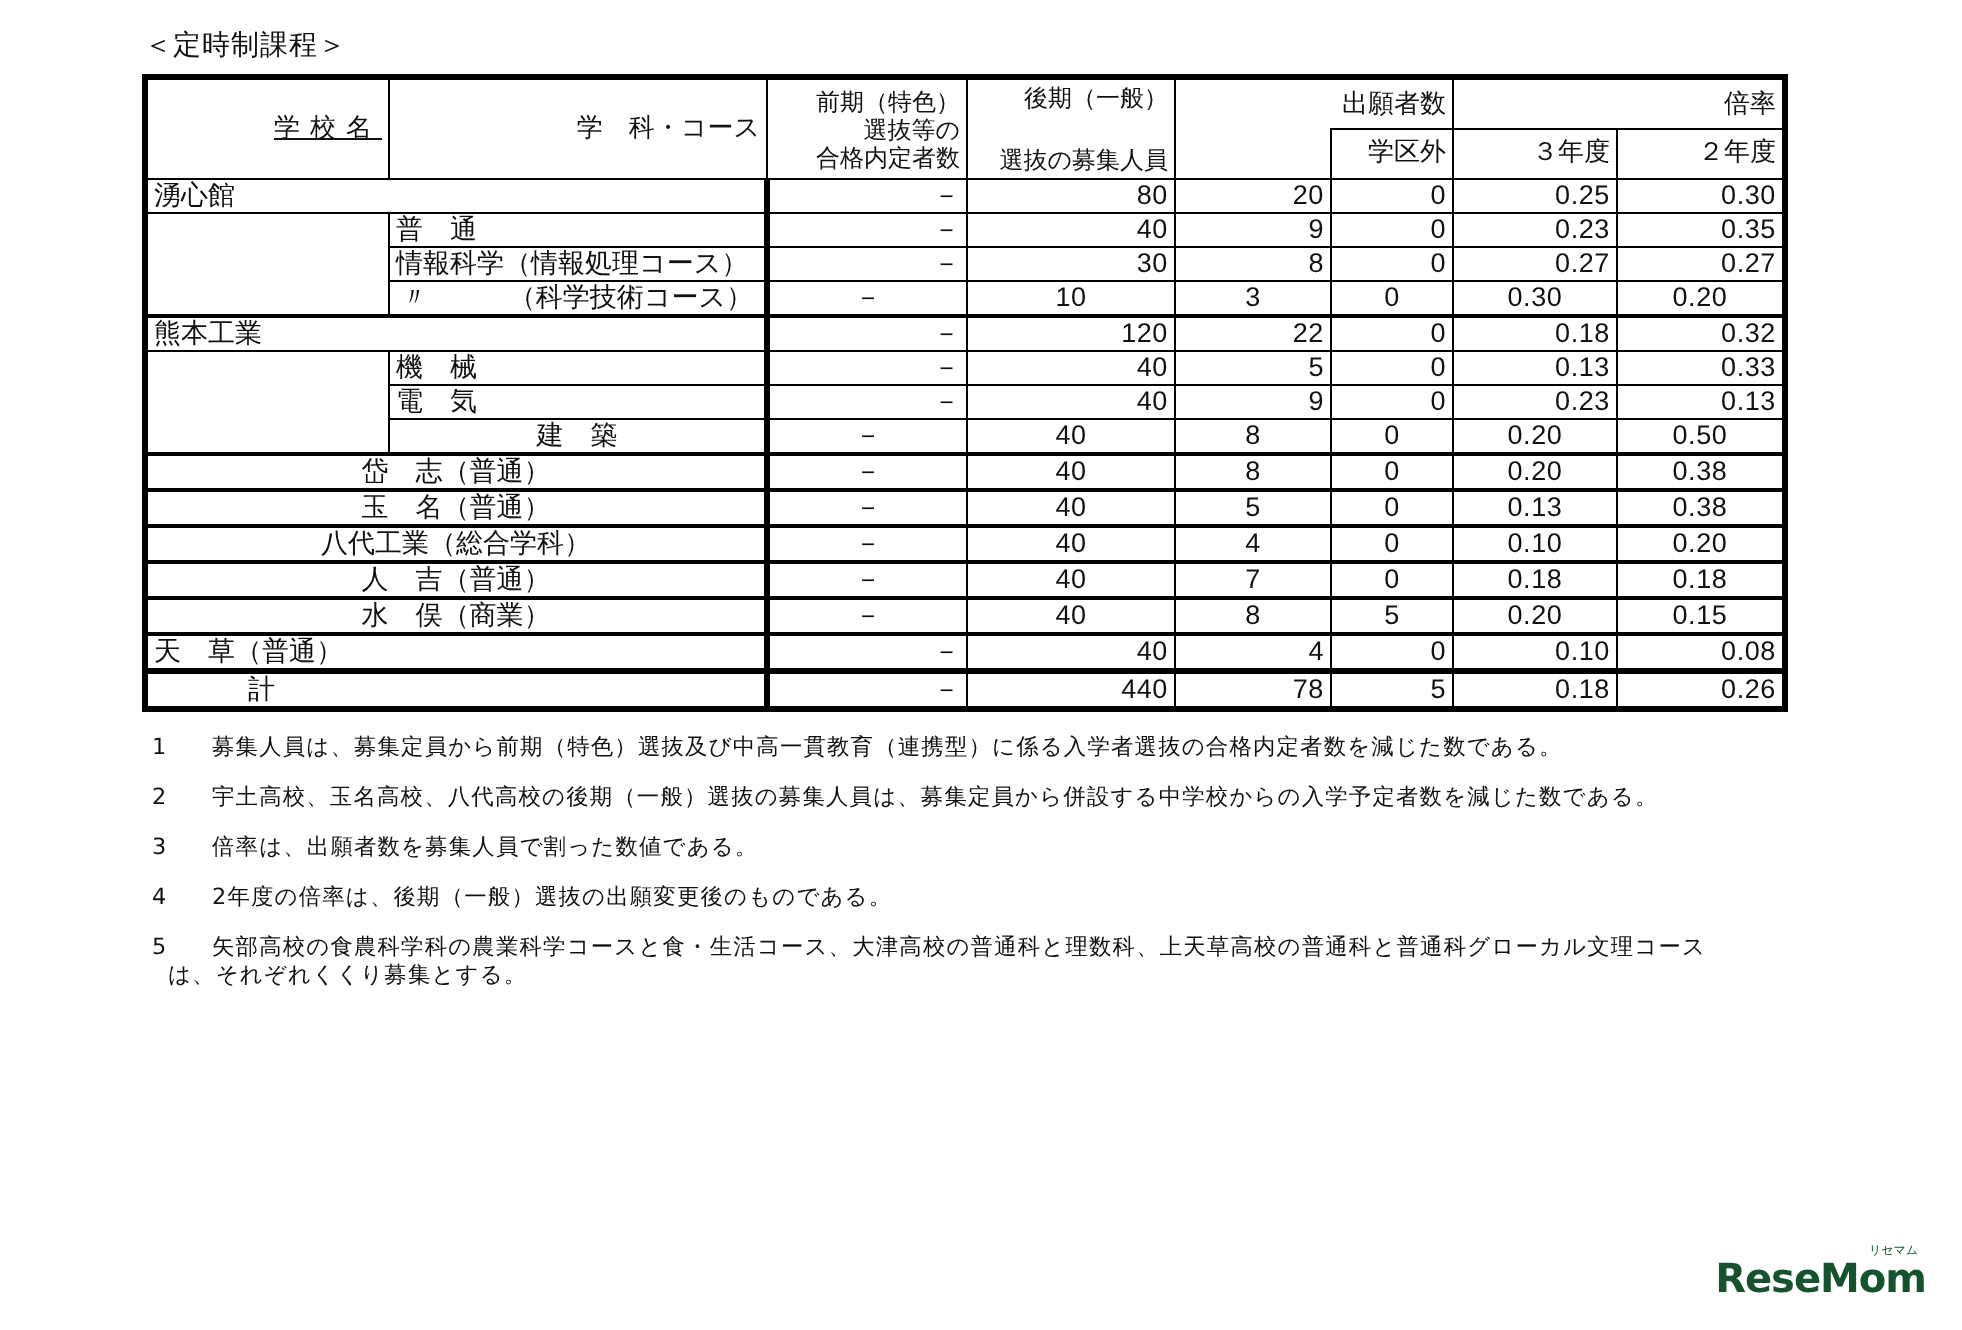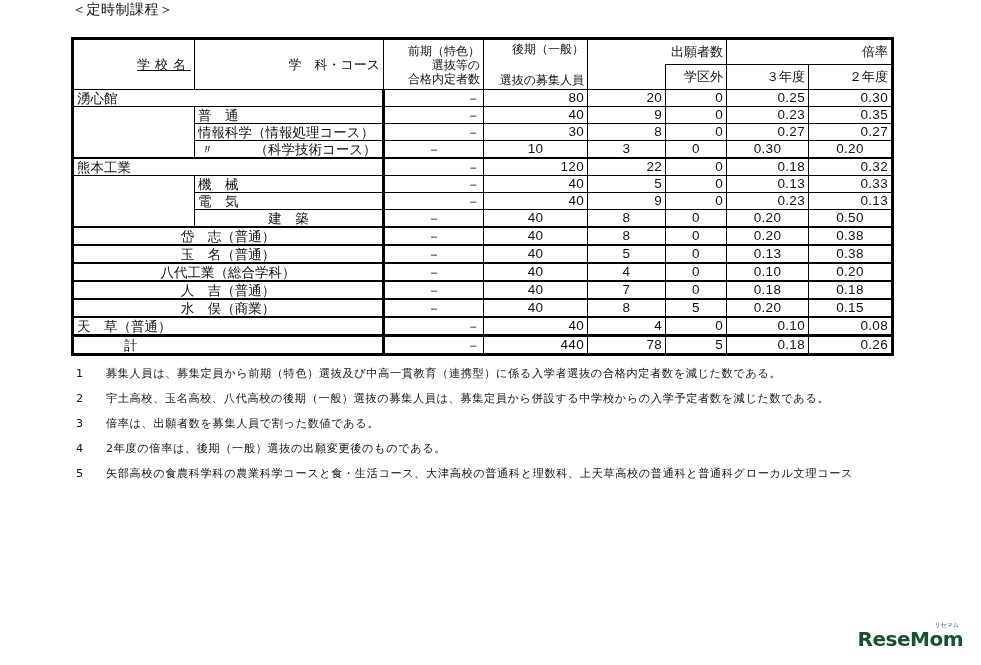--- a/index.html
+++ b/index.html
@@ -2,21 +2,21 @@
 <html><head>
 <meta charset="utf-8">
 <style>
   html, body { margin: 0; padding: 0; background: #ffffff; }
   body {
     width: 981px; height: 665px; position: relative; overflow: hidden;
     font-family: "DejaVu Sans", "Liberation Sans", sans-serif;
     color: #111;
   }
   .section-title {
-    position: absolute; left: 72px; top: 0;
+    position: absolute; left: 72px; top: 14px;
     font-size: 14px; line-height: 18px; letter-spacing: 0.5px;
   }
   table.main {
     position: absolute; left: 71px; top: 37px;
     border-collapse: collapse; table-layout: fixed;
     border: 3px solid #000;
     font-size: 13px;
   }
   table.main td, table.main th {
     border: 1px solid #000; padding: 0 3px; white-space: nowrap; overflow: hidden;
@@ -249,18 +249,19 @@
     <span class="txt">倍率は、出願者数を募集人員で割った数値である。</span>
   </div>
   <div class="item">
     <span class="no">4</span>
     <span class="txt">2年度の倍率は、後期（一般）選抜の出願変更後のものである。</span>
   </div>
   <div class="item" style="margin-bottom:0">
     <span class="no">5</span>
     <span class="txt">矢部高校の食農科学科の農業科学コースと食・生活コース、大津高校の普通科と理数科、上天草高校の普通科と普通科グローカル文理コース</span>
   </div>
+  <div style="padding-left:12px;letter-spacing:0.6px">は、それぞれくくり募集とする。</div>
 </div>
 
 <div class="watermark">
   <span>ReseMom</span>
   <span class="kana">リセマム</span>
 </div>
 
 </body></html>

